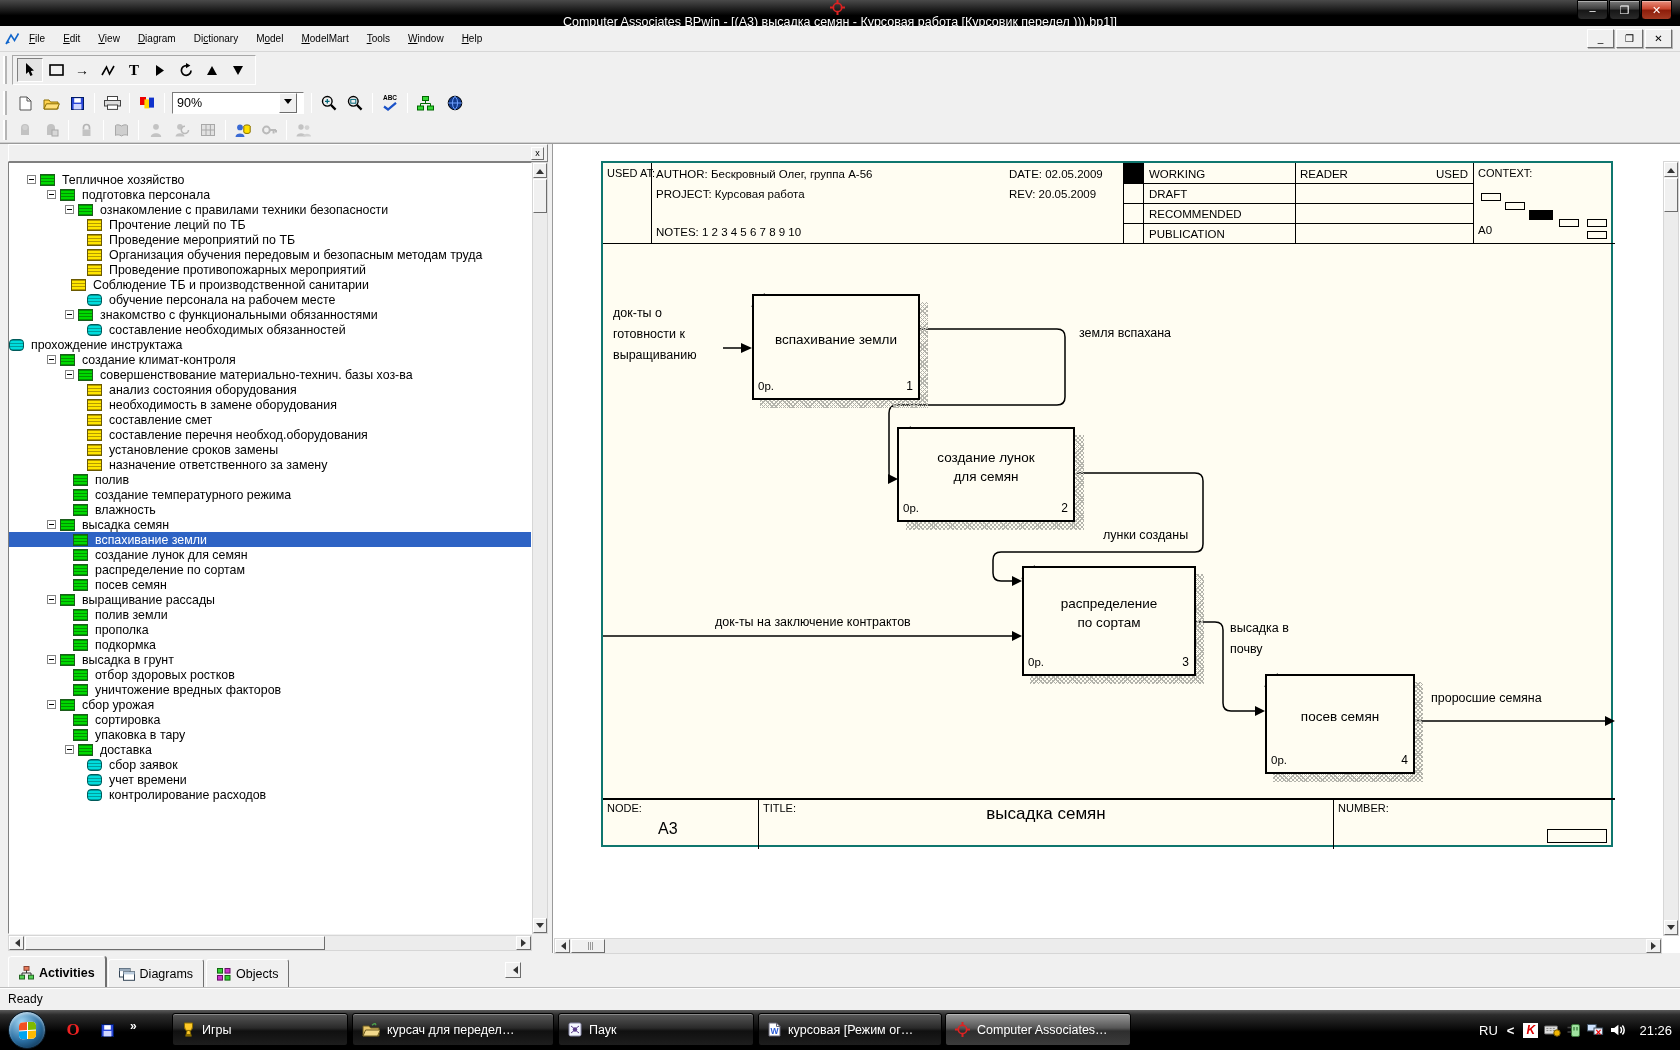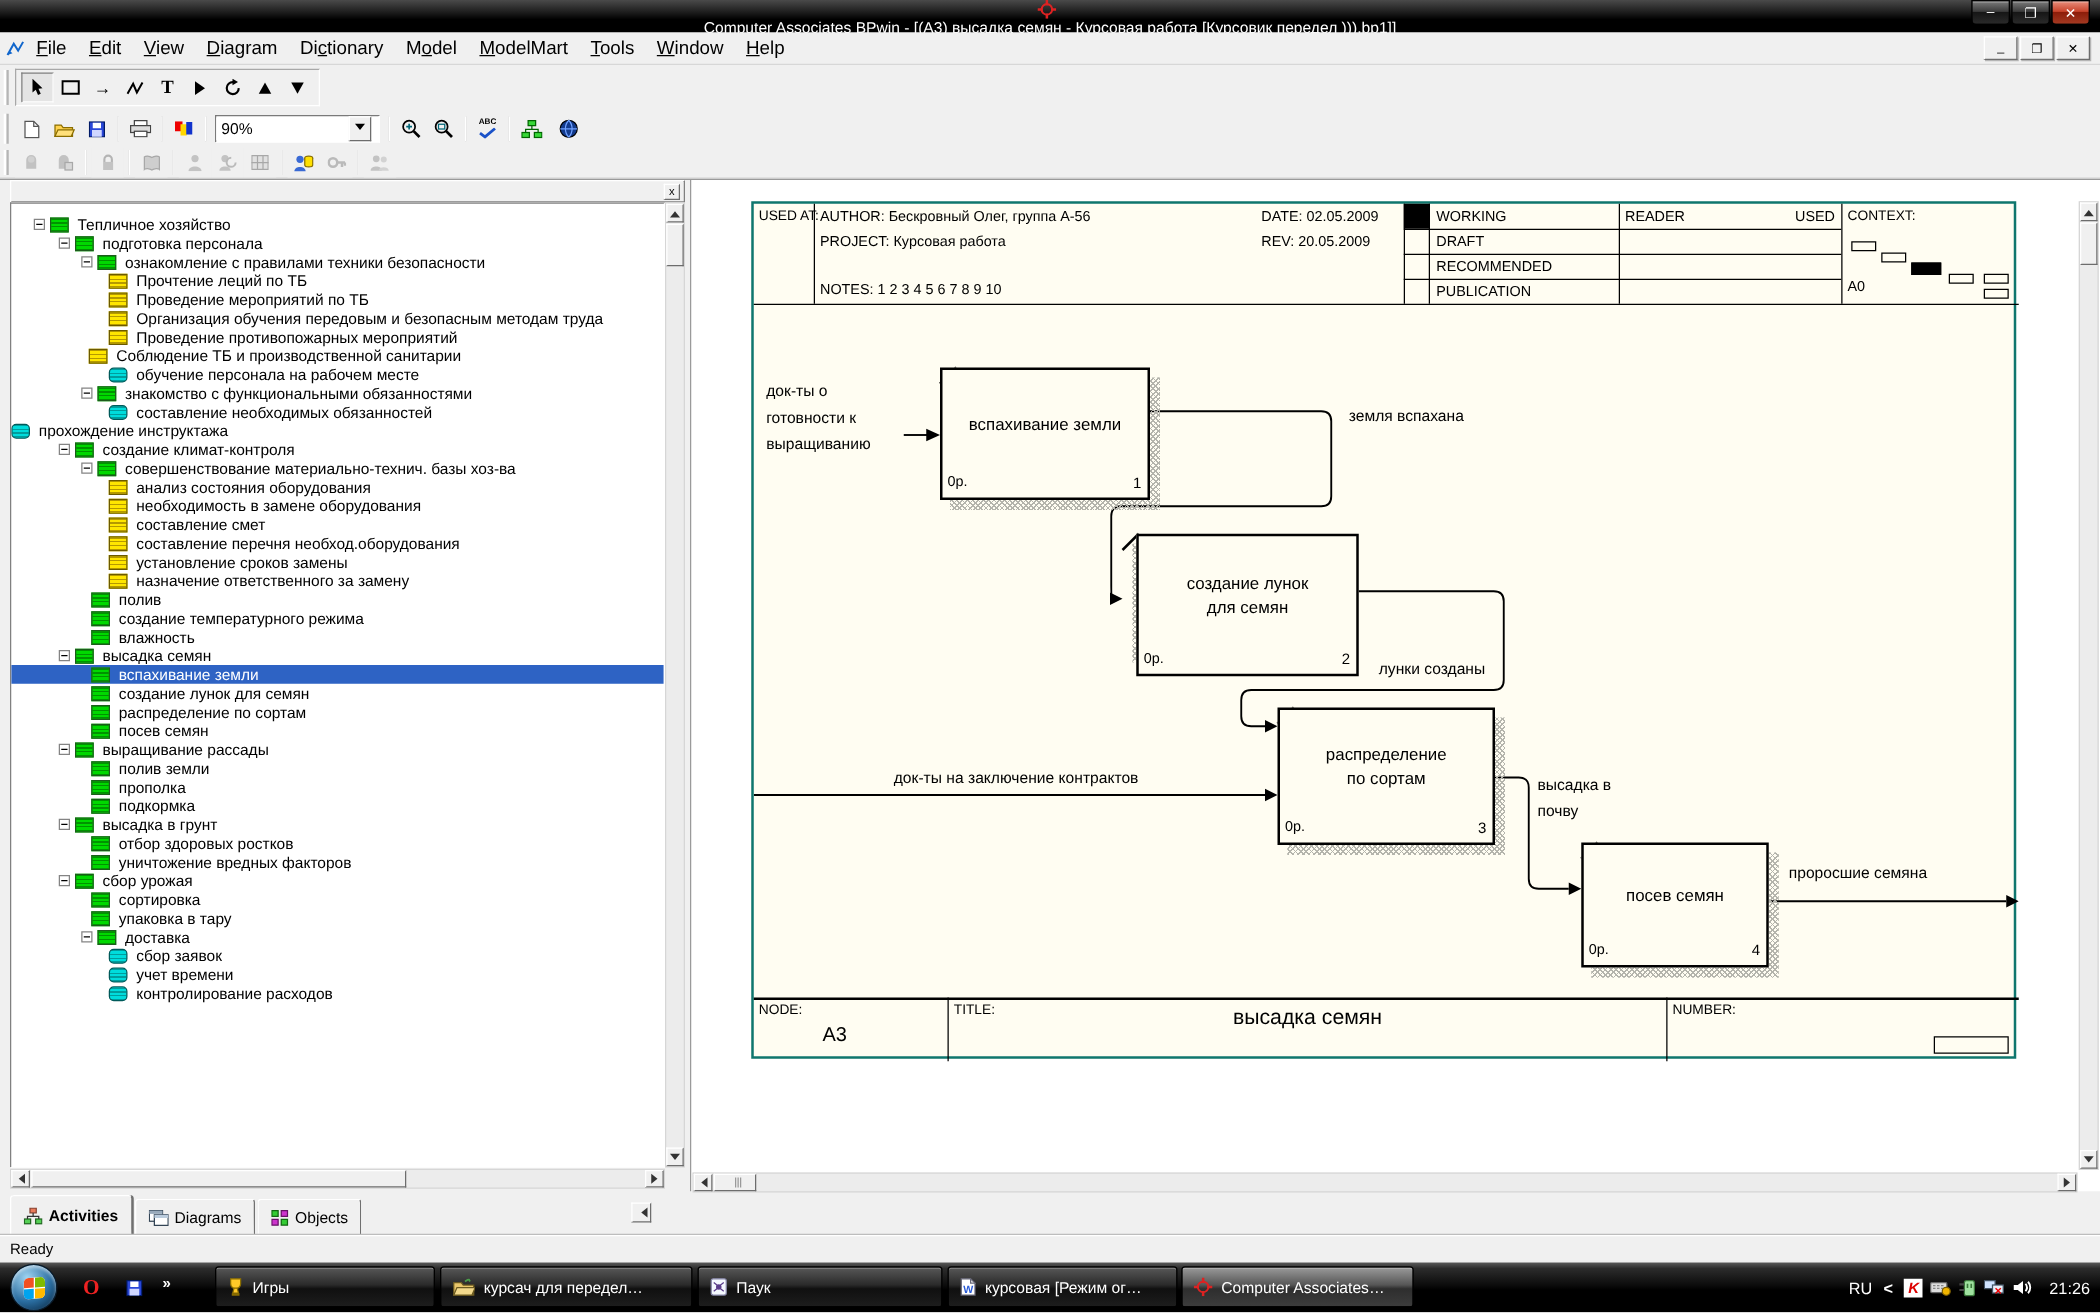--- a/index.html
+++ b/index.html
@@ -9,21 +9,21 @@
   
   #titlebar{position:absolute;left:0;top:0;width:1680px;height:26px;background:linear-gradient(#4a4a4a,#1a1a1a 40%,#000 60%,#000);display:flex;align-items:center;padding:0 6px;color:#fff;flex-direction:column;}
   #titlebar .ic{margin-right:6px;}
   #win-title{font-size:12.5px;white-space:nowrap;}
   #winbtns{position:absolute;right:8px;top:0;display:flex;}
   .wbtn{width:31px;height:20px;margin-left:1px;border:1px solid #000;border-radius:0 0 4px 4px;background:linear-gradient(#7b7b7b,#3c3c3c 45%,#161616 50%,#2a2a2a);color:#fff;display:flex;align-items:center;justify-content:center;font-size:11px;box-shadow:inset 0 1px 0 rgba(255,255,255,.4);}
   .wbtn.close{background:linear-gradient(#e98e7c,#c9442c 45%,#8d1d0a 50%,#a43а22);background:linear-gradient(#e98e7c,#c9442c 45%,#8d1d0a 50%,#a43a22);}
 
   
   #menubar{position:absolute;left:0;top:26px;width:1680px;height:26px;background:#f0f0f0;border-bottom:1px solid #d7d7d7;display:flex;align-items:center;padding-left:4px;}
-  .mitem{padding:3px 9px;font-size:15px;cursor:default;}
+  .mitem{padding:3px 9px;font-size:10px;cursor:default;}
   .mitem u{text-decoration:underline;}
   #mdibtns{position:absolute;right:8px;top:3px;display:flex;}
   .mdibtn{width:27px;height:19px;margin-left:2px;background:#f0f0f0;border:1px solid;border-color:#fff #6d6d6d #6d6d6d #fff;box-shadow:1px 1px 0 #40404055;display:flex;align-items:center;justify-content:center;font-size:10px;color:#000;}
 
   
   .tbrow{position:absolute;left:0;width:1680px;background:#f0f0f0;display:flex;align-items:center;}
   #tb1{top:52px;height:36px;}
   #tb2{top:88px;height:30px;}
   #tb3{top:118px;height:25px;border-bottom:1px solid #cfcfcf;}
   .grip{width:4px;height:80%;border-left:2px solid #fff;border-right:2px solid #b5b5b5;margin:0 5px 0 3px;}
@@ -703,21 +703,21 @@
         </svg>
 
         <div id="boxes">
             <div class="shadowbox" style="left:157px;top:139px;width:168px;height:106px"></div>
             <div class="actbox" style="left:149px;top:131px;width:168px;height:106px">
               <div>вспахивание земли</div>
               <span class="cost">0р.</span>
               <span class="num">1</span>
             </div>
             <div class="shadowbox" style="left:303px;top:272px;width:178px;height:95px"></div>
-            <div class="actbox" style="left:306px;top:264px;width:178px;height:114px">
+            <div class="actbox" style="left:294px;top:264px;width:178px;height:95px">
               <div>создание лунок</div>
               <div>для семян</div>
               <span class="cost">0р.</span>
               <span class="num">2</span>
             </div>
             <div class="shadowbox" style="left:427px;top:411px;width:174px;height:110px"></div>
             <div class="actbox" style="left:419px;top:403px;width:174px;height:110px">
               <div>распределение</div>
               <div>по сортам</div>
               <span class="cost">0р.</span>

